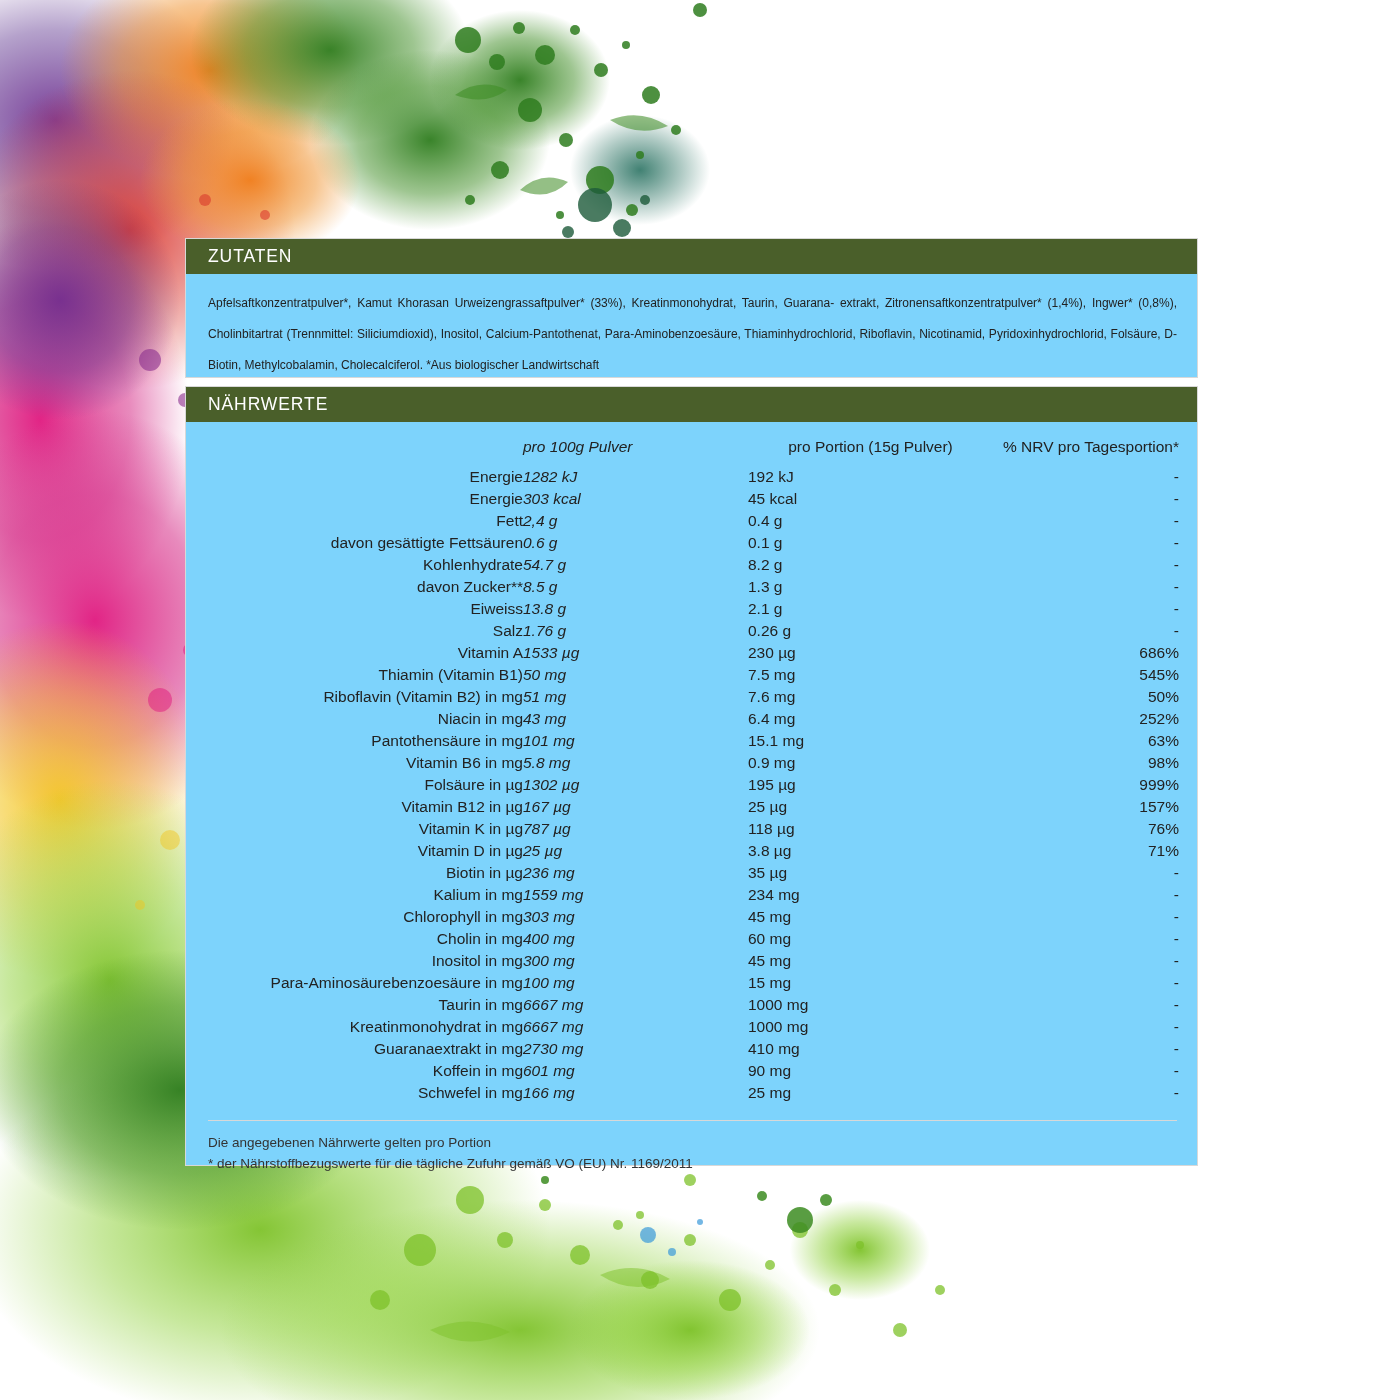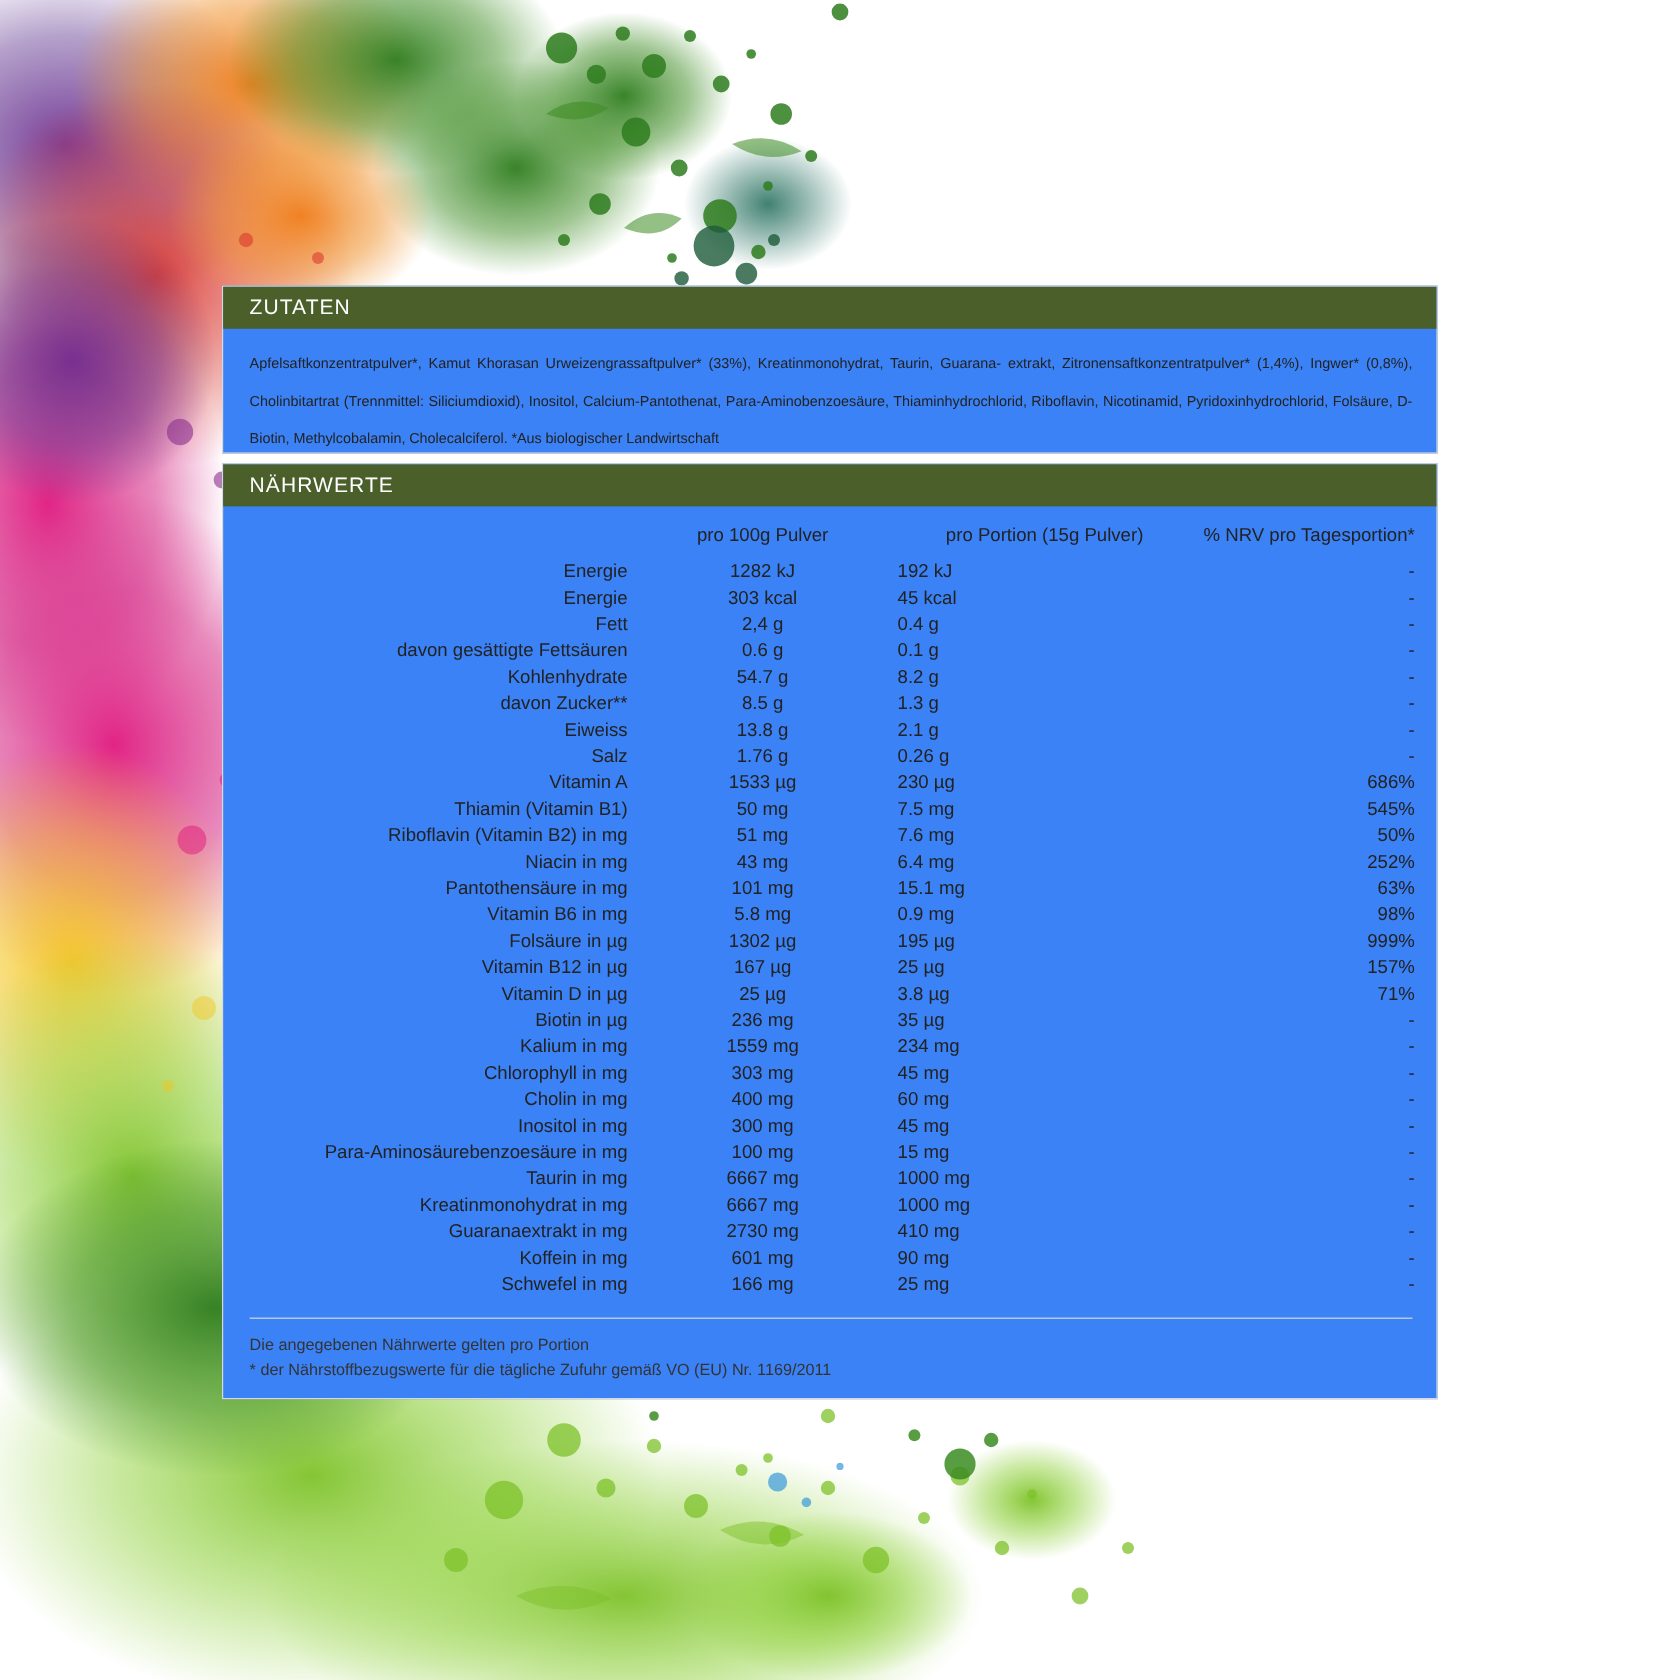--- a/index.html
+++ b/index.html
@@ -19,21 +19,21 @@
   #splash {
     position: absolute;
     left: 0; top: 0;
     width: 1400px; height: 1400px;
     pointer-events: none;
   }
 
   
   .panel {
     position: absolute;
-    background: #3b82f6;
+    background: #7dd3fc;
     border: 1px solid #d8d8d8;
     box-sizing: border-box;
   }
   #ingredients-panel {
     left: 185px;
     top: 238px;
     width: 1013px;
     height: 140px;
   }
   #nutrition-panel {
@@ -88,21 +88,21 @@
     height: 22px;
     line-height: 22px;
     white-space: nowrap;
   }
   col.c-name  { width: 315px; }
   col.c-100g  { width: 225px; }
   col.c-port  { width: 245px; }
   col.c-nrv   { width: 186px; }
 
   th.h-name { text-align: left; }
-  th.h-100g, td.v-100g { text-align: center; }
+  th.h-100g, td.v-100g { text-align: left; font-style: italic; }
   th.h-port, td.v-port { }
   th.h-nrv,  td.v-nrv  { text-align: right; }
 
   td.v-name { text-align: right; }
 
   .table-footnotes {
     margin-top: 16px;
     padding-top: 11px;
     border-top: 1px solid #d8d8d8;
     font-size: 13.5px;
@@ -393,20 +393,26 @@
             <td class="v-port">195 µg</td>
             <td class="v-nrv">999%</td>
           </tr>
           <tr>
             <td class="v-name">Vitamin B12 in µg</td>
             <td class="v-100g">167 µg</td>
             <td class="v-port">25 µg</td>
             <td class="v-nrv">157%</td>
           </tr>
           <tr>
+            <td class="v-name">Vitamin K in µg</td>
+            <td class="v-100g">787 µg</td>
+            <td class="v-port">118 µg</td>
+            <td class="v-nrv">76%</td>
+          </tr>
+          <tr>
             <td class="v-name">Vitamin D in µg</td>
             <td class="v-100g">25 µg</td>
             <td class="v-port">3.8 µg</td>
             <td class="v-nrv">71%</td>
           </tr>
           <tr>
             <td class="v-name">Biotin in µg</td>
             <td class="v-100g">236 mg</td>
             <td class="v-port">35 µg</td>
             <td class="v-nrv">-</td>

